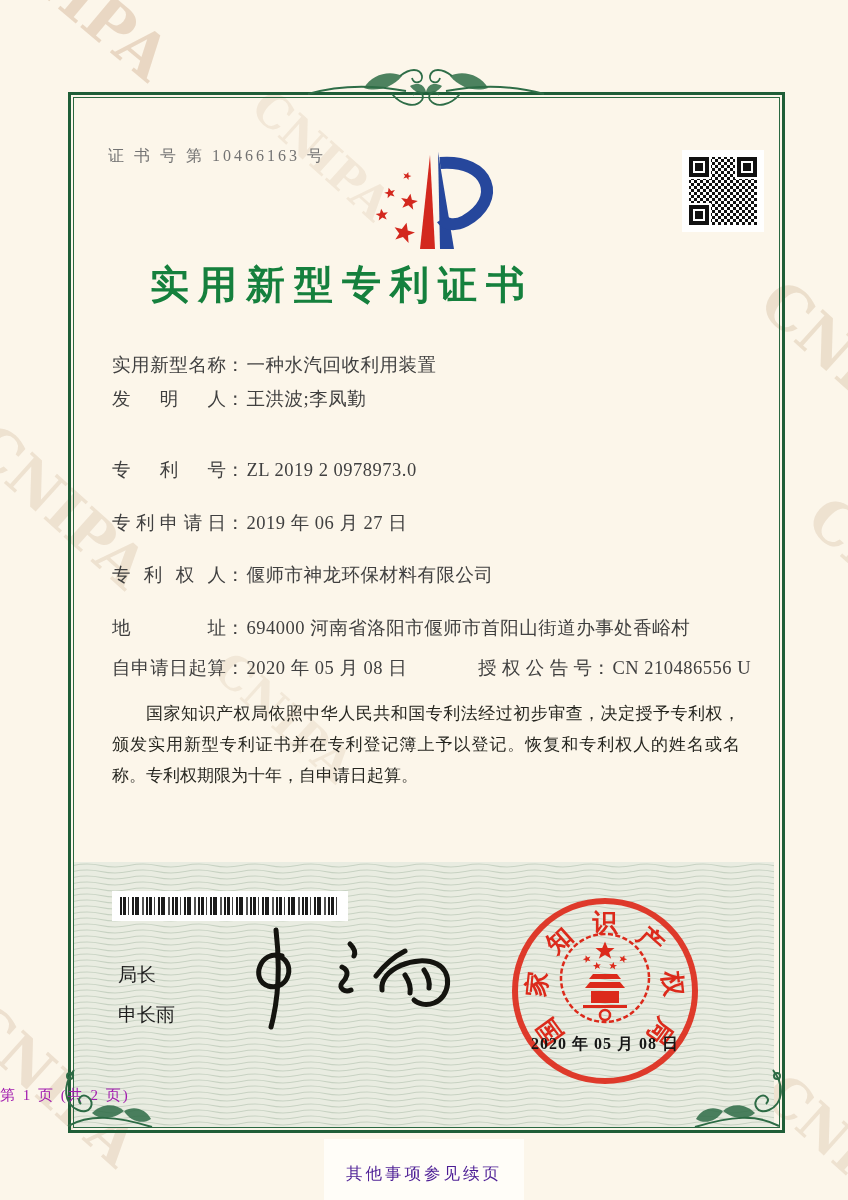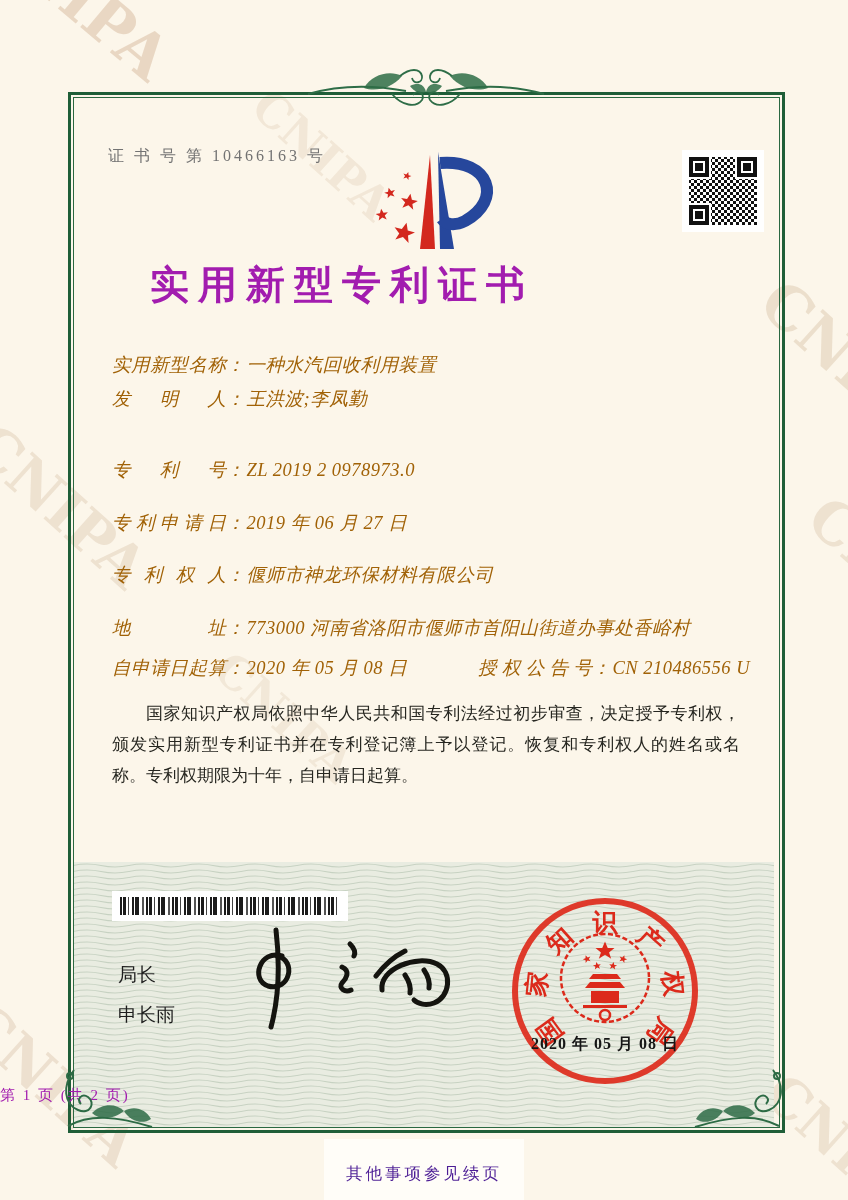--- a/index.html
+++ b/index.html
@@ -16,23 +16,23 @@
          border:3px solid #1f5e38;z-index:2;}
   .frame::after{content:"";position:absolute;inset:2px;border:1px solid #2a6841;}
 
   .waveband{position:absolute;left:73px;top:862px;width:701px;height:265px;z-index:1;}
 
   .content{position:absolute;inset:0;z-index:3;}
 
   .certno{position:absolute;left:108px;top:146px;font-size:16px;letter-spacing:3px;color:#737373;}
 
   .title{position:absolute;left:0;top:258px;width:684px;text-align:center;
-         font-size:39px;font-weight:700;letter-spacing:9px;color:#a21caf;}
-
-  .field{position:absolute;left:112px;font-size:18.5px;color:#a16207;white-space:nowrap;font-style:italic;}
+         font-size:39px;font-weight:700;letter-spacing:9px;color:#15803d;}
+
+  .field{position:absolute;left:112px;font-size:18.5px;color:#404040;white-space:nowrap;}
   .flabel{display:inline-block;width:114px;text-align:justify;text-align-last:justify;
           vertical-align:bottom;}
   .fcolon{display:inline-block;margin-right:2px;}
   .fval{letter-spacing:0.5px;}
   .grant2{position:absolute;left:338px;top:0;margin-left:28px;}
 
   .bodytext{position:absolute;left:112px;top:698px;width:628px;font-size:17px;
             line-height:31px;color:#262620;text-align:justify;}
   .bodytext p{margin:0;text-indent:2em;}
 
@@ -168,21 +168,21 @@
     <div class="field" style="top:457px;">
       <span class="flabel">专利号</span><span class="fcolon">：</span><span class="fval">ZL 2019 2 0978973.0</span>
     </div>
     <div class="field" style="top:510px;">
       <span class="flabel">专利申请日</span><span class="fcolon">：</span><span class="fval">2019 年 06 月 27 日</span>
     </div>
     <div class="field" style="top:562px;">
       <span class="flabel">专利权人</span><span class="fcolon">：</span><span class="fval">偃师市神龙环保材料有限公司</span>
     </div>
     <div class="field" style="top:615px;">
-      <span class="flabel">地址</span><span class="fcolon">：</span><span class="fval">773000 河南省洛阳市偃师市首阳山街道办事处香峪村</span>
+      <span class="flabel">地址</span><span class="fcolon">：</span><span class="fval">694000 河南省洛阳市偃师市首阳山街道办事处香峪村</span>
     </div>
     <div class="field" style="top:655px;width:640px;">
       <span>
         <span class="flabel">自申请日起算</span><span class="fcolon">：</span><span class="fval">2020 年 05 月 08 日</span>
       </span>
       <span class="grant2">
         <span class="flabel">授权公告号</span><span class="fcolon">：</span><span class="fval">CN 210486556 U</span>
       </span>
     </div>
 

